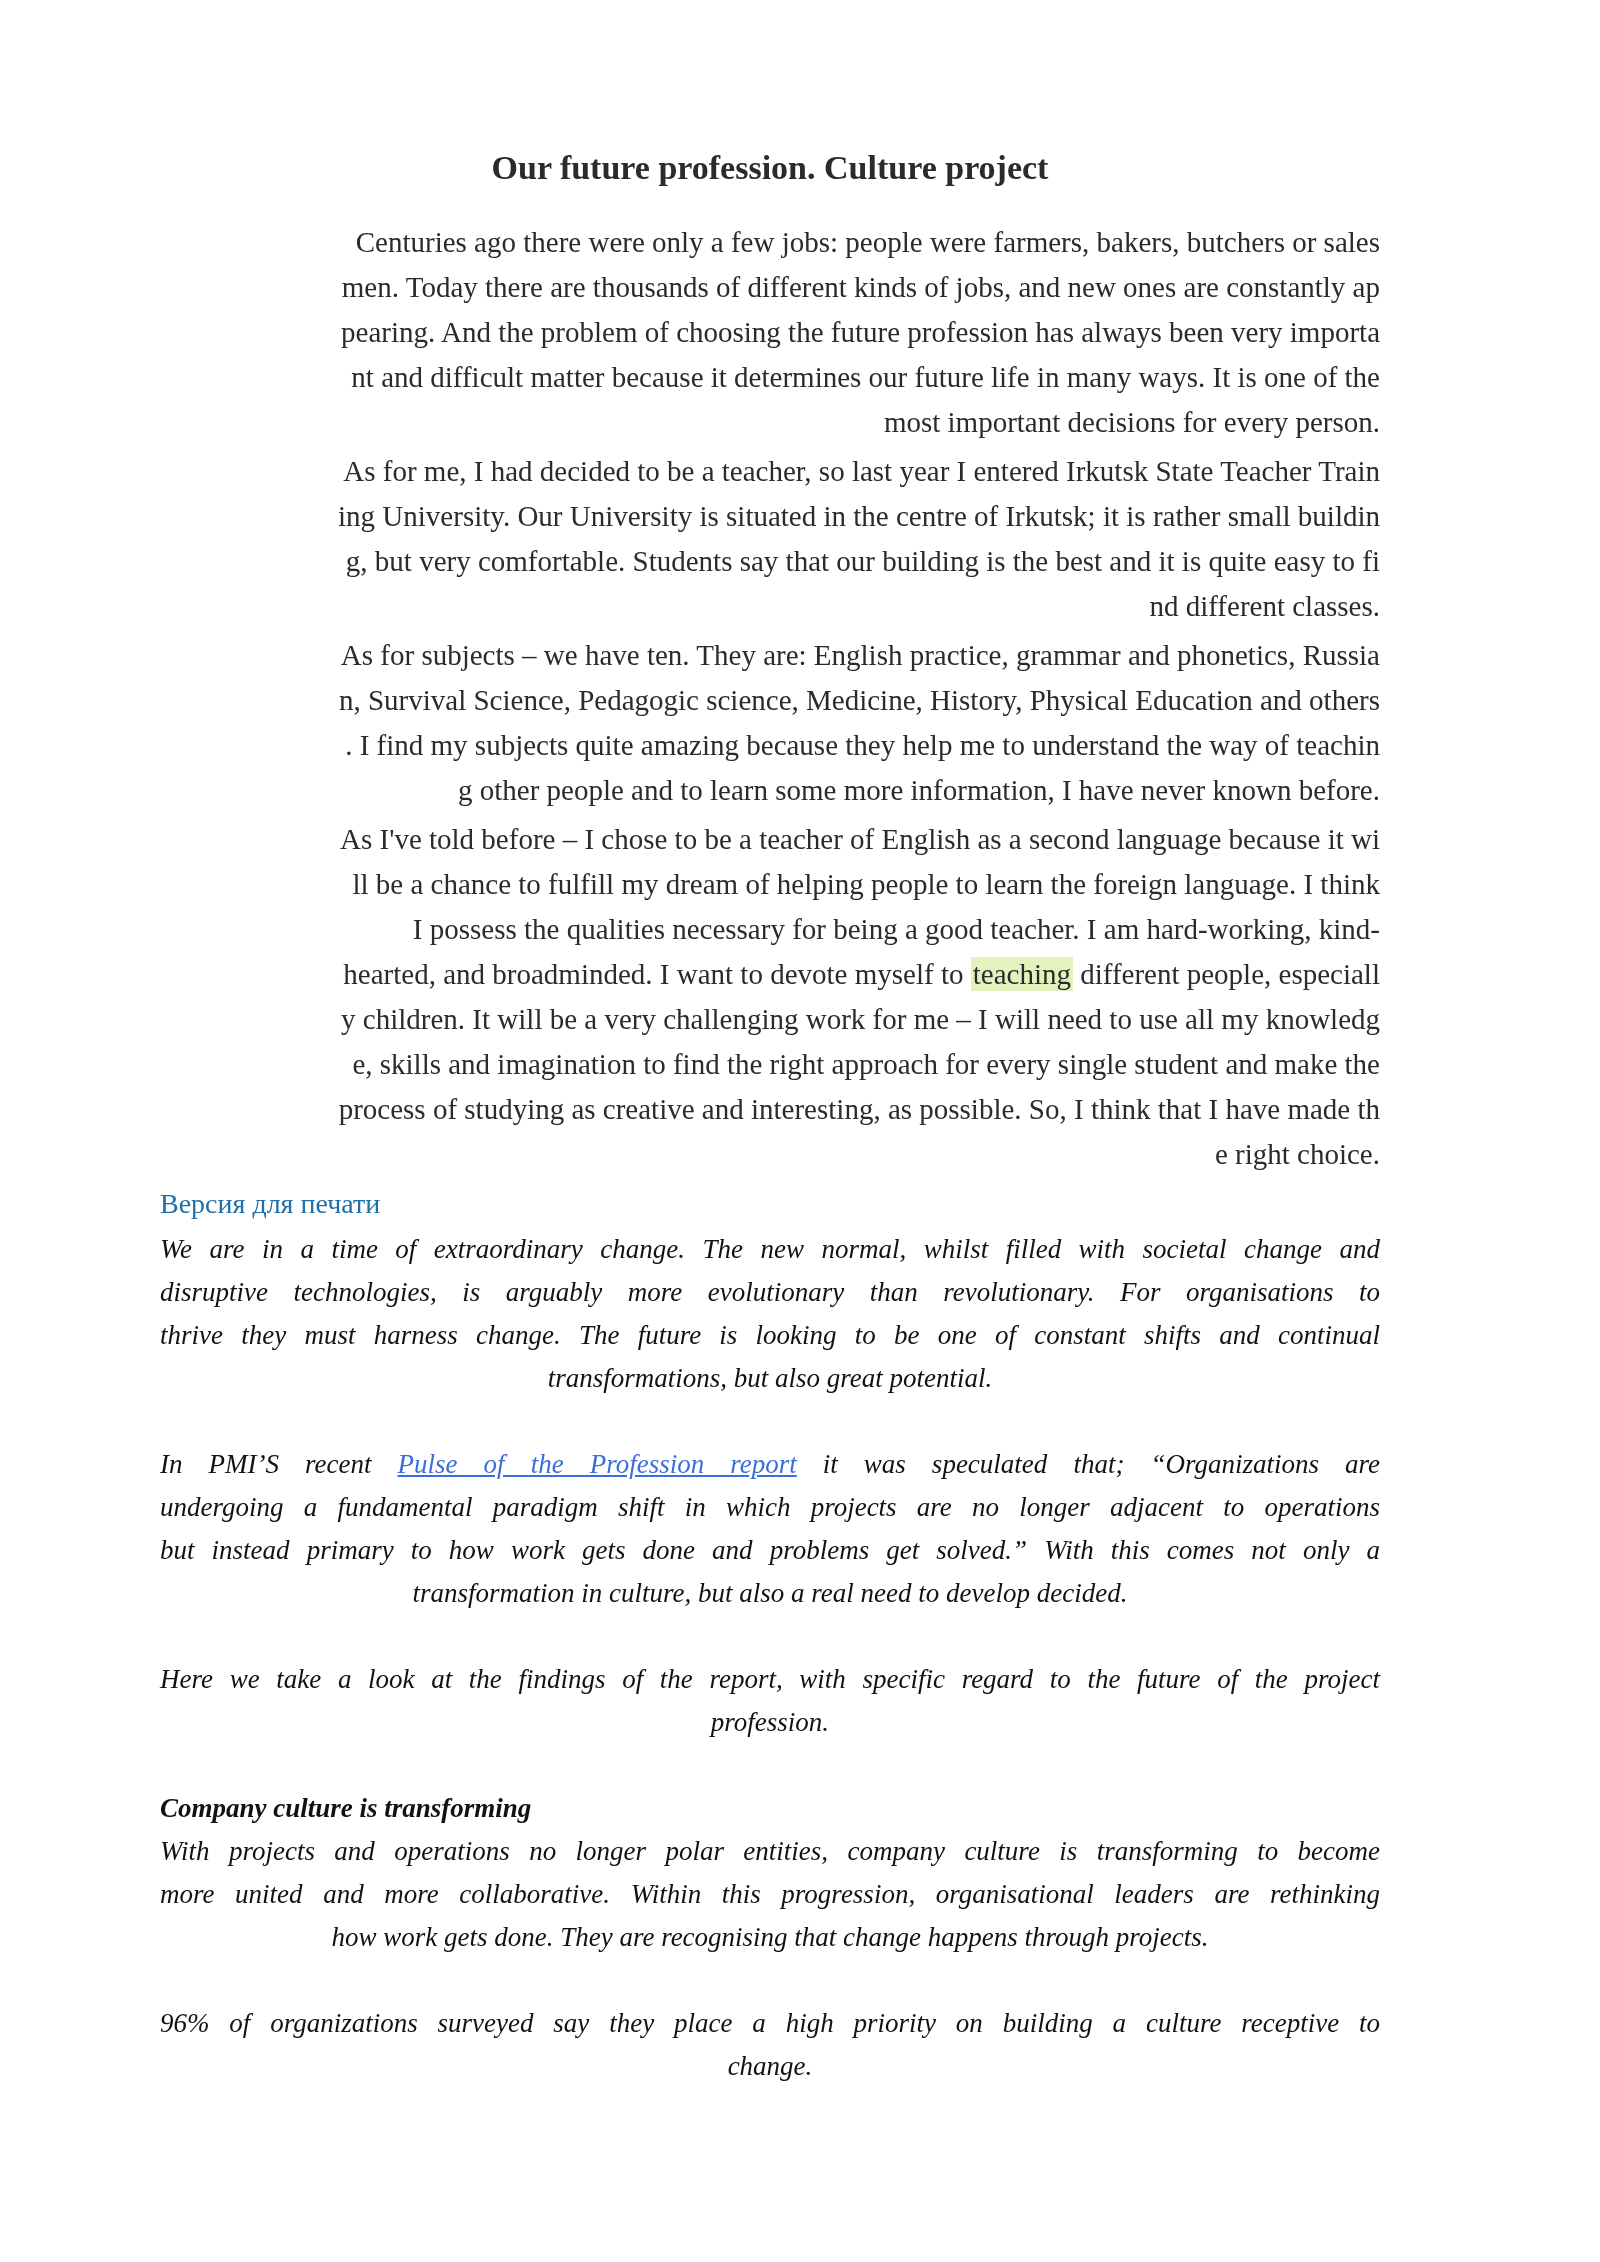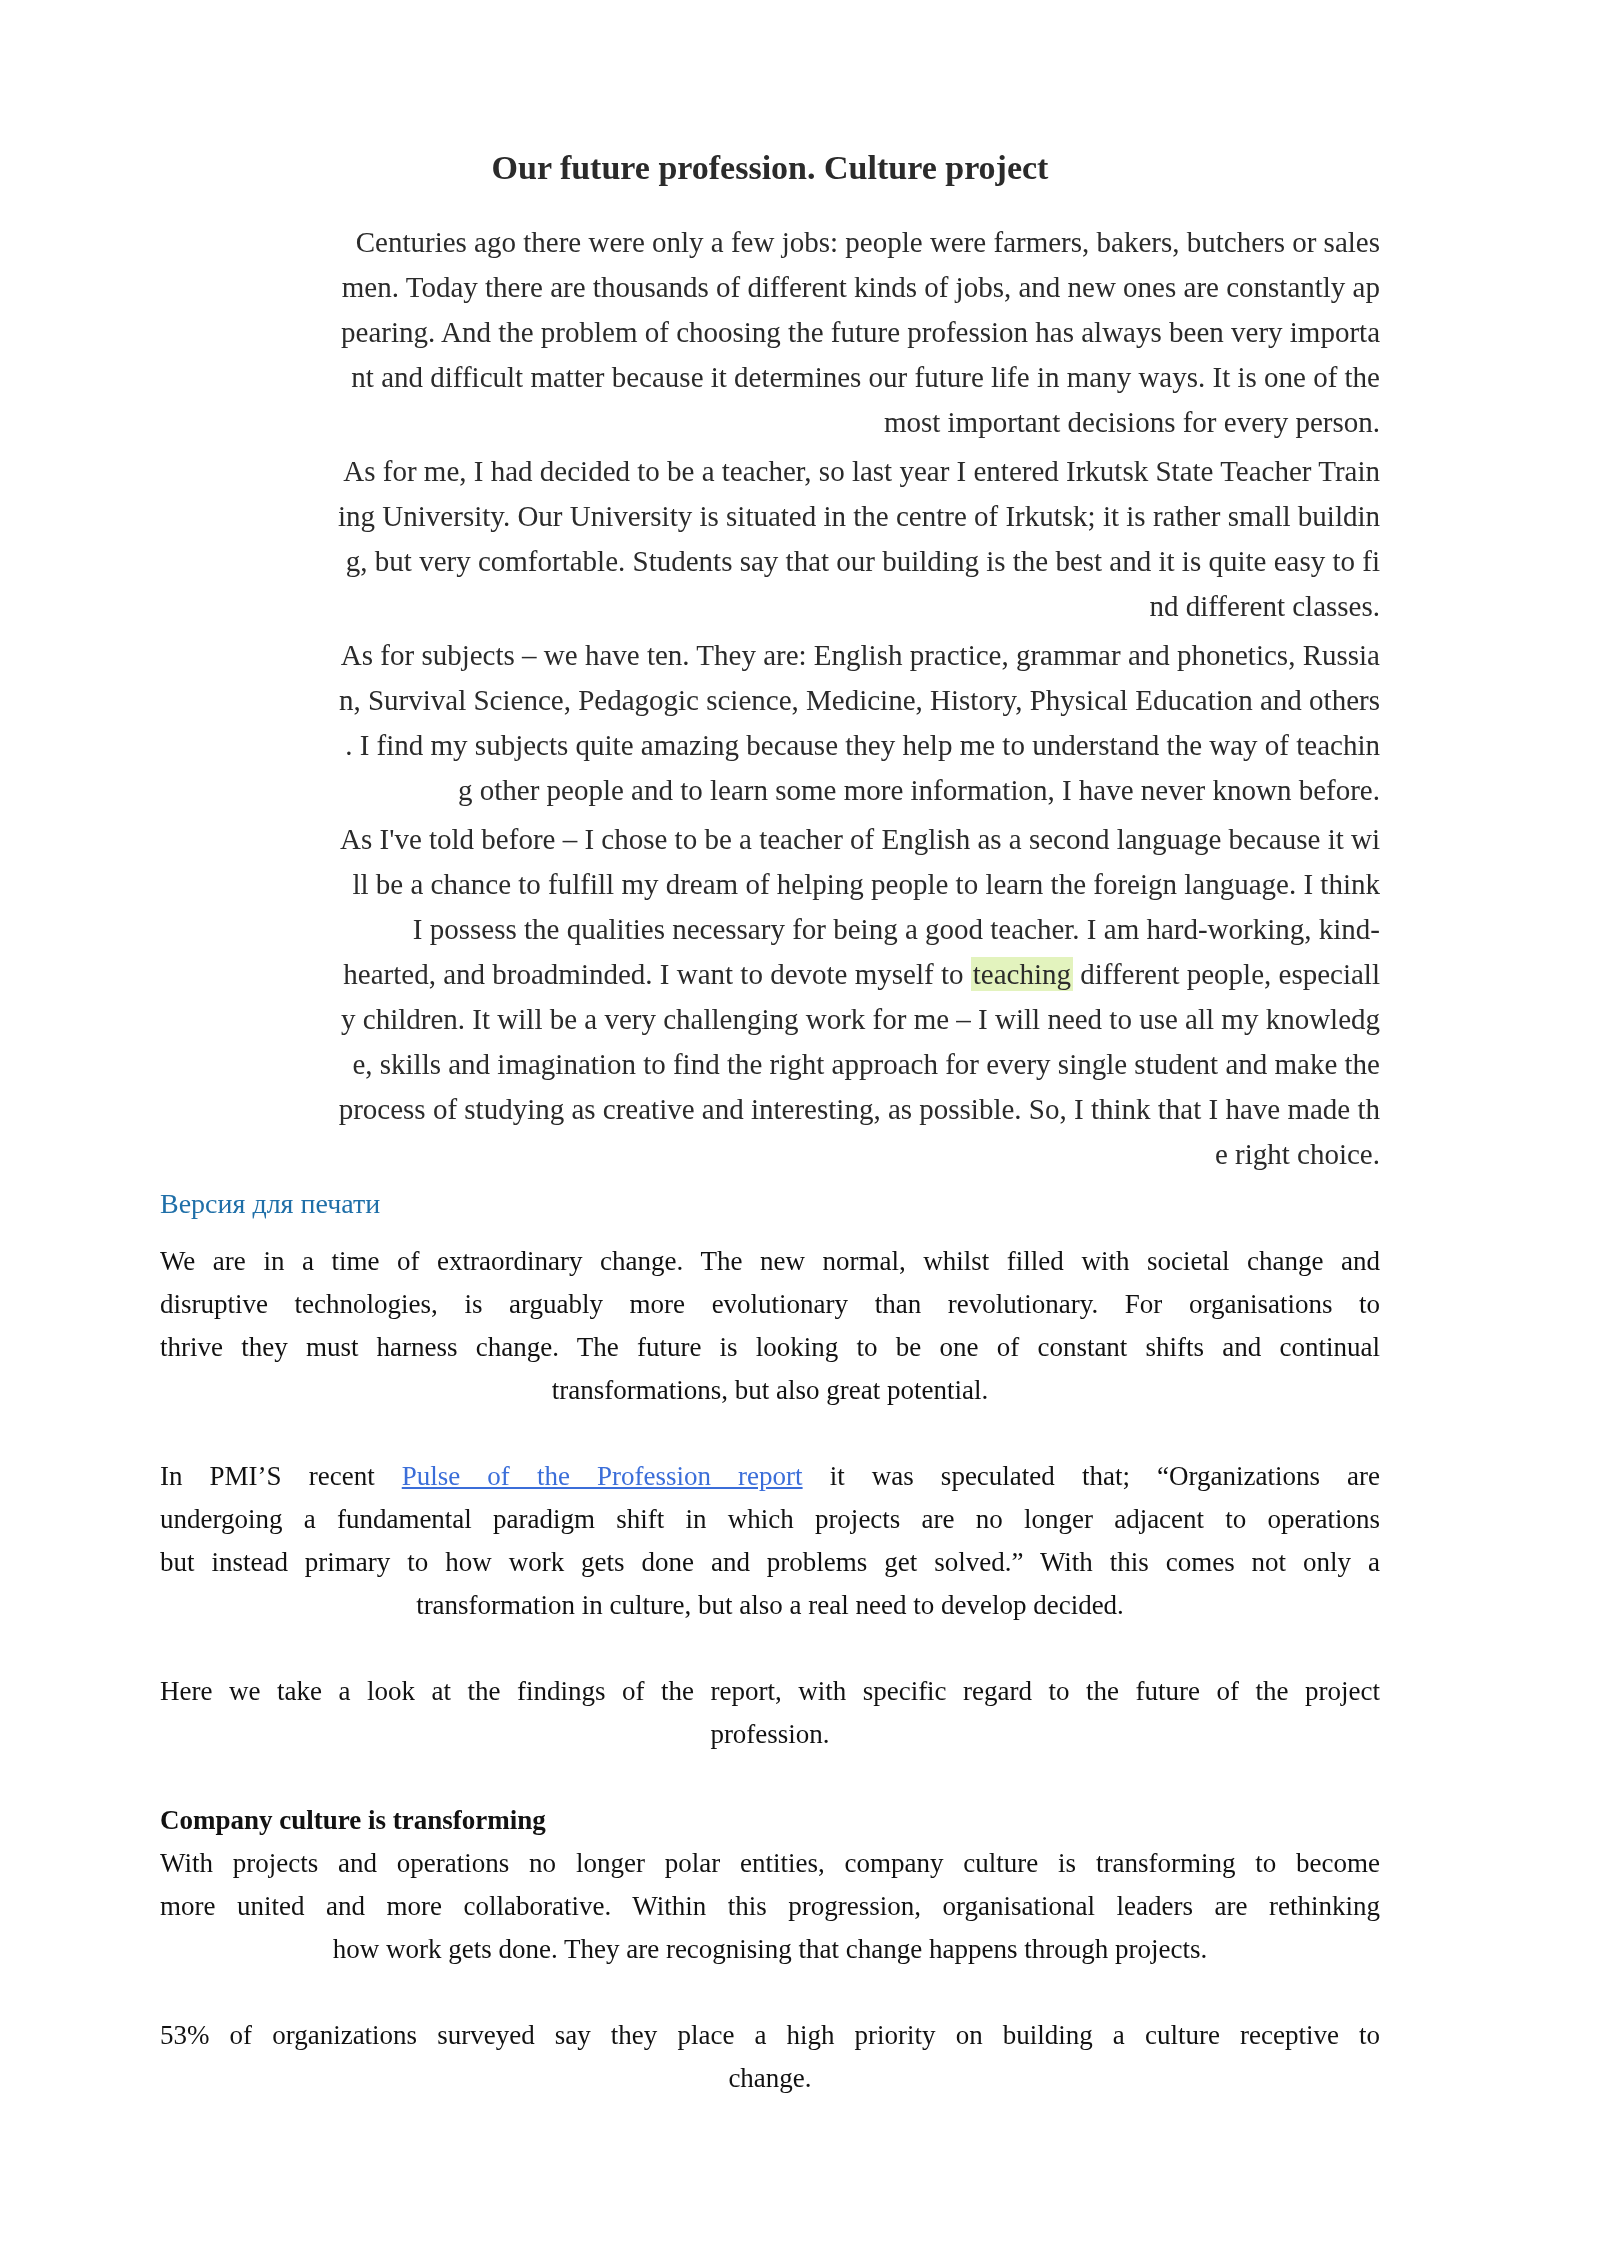--- a/index.html
+++ b/index.html
@@ -49,21 +49,22 @@
     line-height: 45px;
     white-space: pre;
   }
   .print-link {
     color: var(--print-link, #1f6fa8);
     text-decoration: none;
     cursor: pointer;
   }
   
   .article {
-    margin-top: 14px;
+    margin-top: 2px;
+    font-style: italic;
   }
   .article .block { margin: 0; }
   .article .gap { margin-top: 43px; }
   .article p {
     margin: 0;
     font-size: 27px;
     line-height: 43px;
     color: var(--text-article, #121212);
   }
   .article p.just {
@@ -144,19 +145,19 @@
 
     <h2 class="subheading">Company culture is transforming</h2>
 
     <div class="block">
       <p class="just">With projects and operations no longer polar entities, company culture is transforming to become
 more united and more collaborative. Within this progression, organisational leaders are rethinking</p>
       <p class="plain">how work gets done. They are recognising that change happens through projects.</p>
     </div>
 
     <div class="block gap">
-      <p class="just">53% of organizations surveyed say they place a high priority on building a culture receptive to</p>
+      <p class="just">96% of organizations surveyed say they place a high priority on building a culture receptive to</p>
       <p class="plain">change.</p>
     </div>
 
   </section>
 
 </div>
 
 </body></html>

